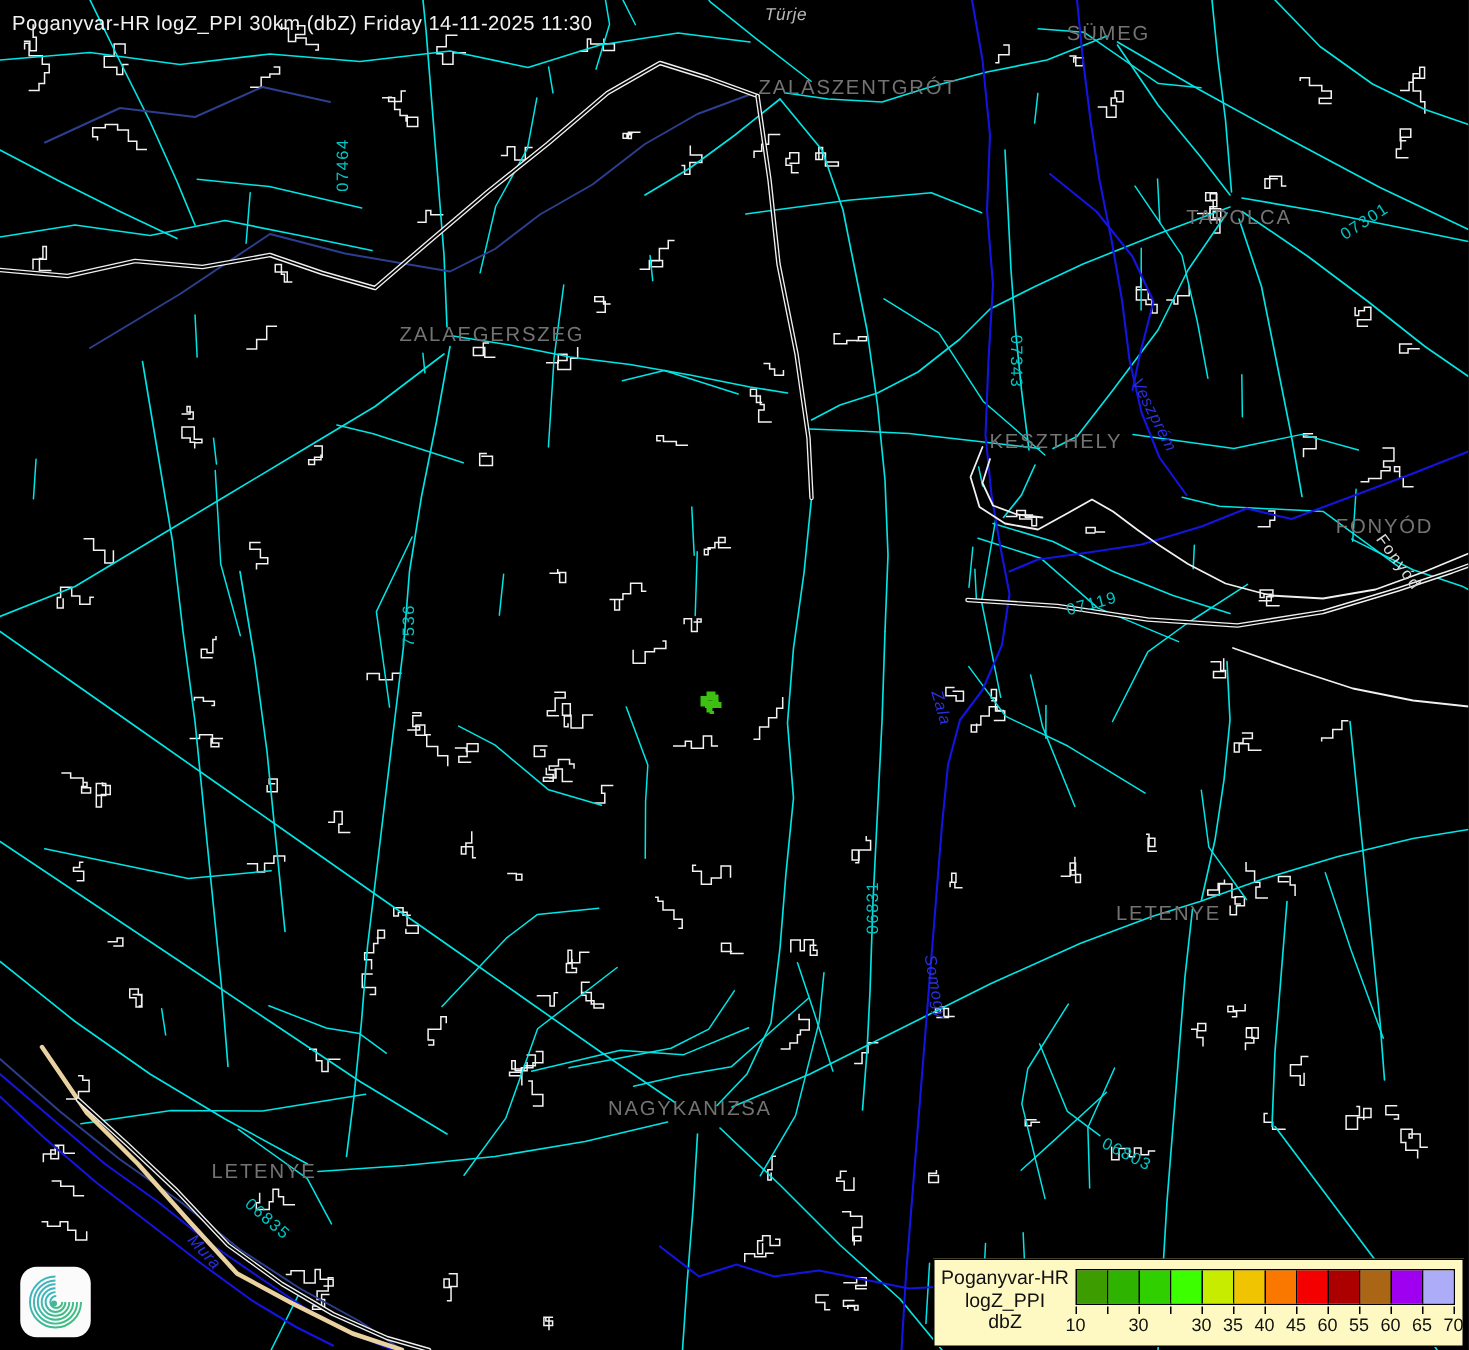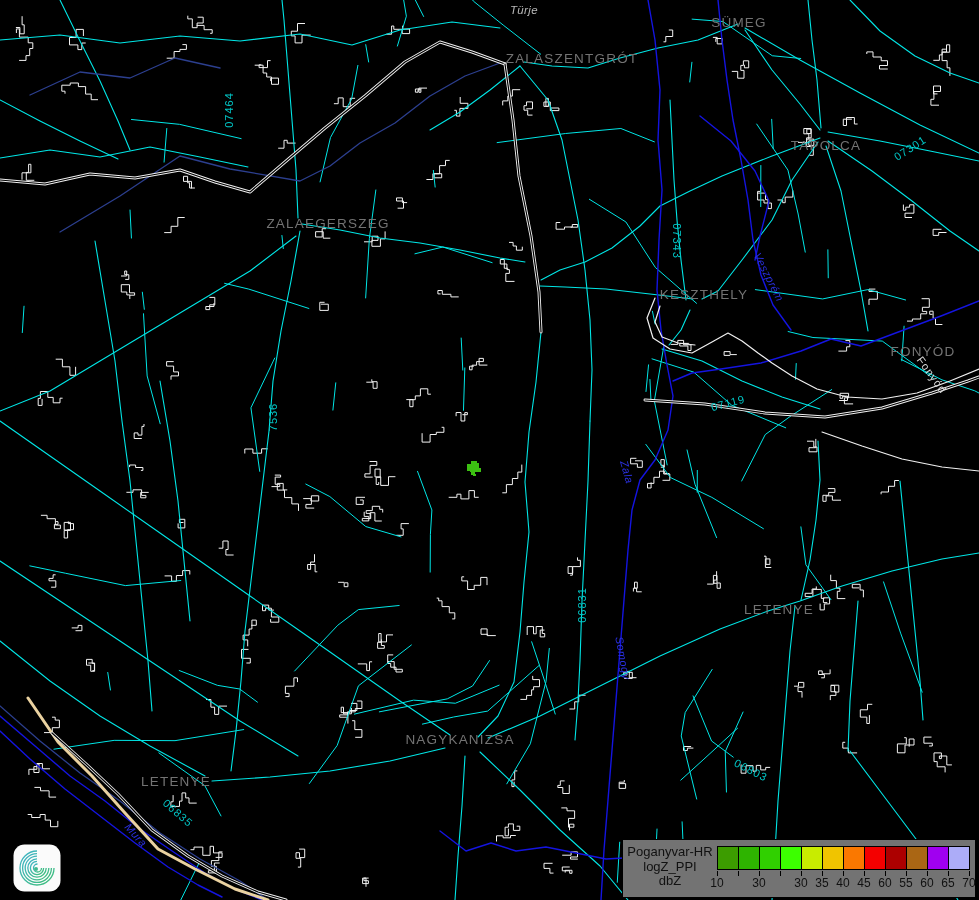--- a/index.html
+++ b/index.html
@@ -7,21 +7,21 @@
          font-family:"Liberation Sans",sans-serif;}
   #mapsvg{position:absolute;left:0;top:0;}
   #labels{position:absolute;left:0;top:0;width:979px;height:900px;}
   .title{position:absolute;left:8px;top:8px;color:#f2f2f2;font-size:13.5px;letter-spacing:.3px;white-space:nowrap;}
   .city{position:absolute;color:#737373;font-size:13.5px;letter-spacing:1.2px;white-space:nowrap;
         transform:translate(-50%,-50%);}
   .small-town{font-size:11.5px;font-style:italic;color:#b8b8b8;letter-spacing:.4px;text-align:center;}
   .rlabel{position:absolute;color:#00c6c6;font-size:11px;letter-spacing:1px;white-space:nowrap;}
   .wlabel{position:absolute;color:#2a30e0;font-size:11px;font-style:italic;letter-spacing:.5px;white-space:nowrap;}
   .slabel{position:absolute;color:#d8d8d8;font-size:11px;letter-spacing:1px;white-space:nowrap;}
-  #legend{position:absolute;left:622px;top:839px;width:354px;height:59px;background:#737373;
+  #legend{position:absolute;left:622px;top:839px;width:354px;height:59px;background:#fef9c3;
           border:1px solid #000;box-sizing:border-box;}
   .l-text{position:absolute;left:2px;top:5px;width:90px;text-align:center;color:#111;
           font-size:13px;line-height:14.5px;}
   #legend-bar{position:absolute;left:94px;top:6px;display:flex;border:1px solid #000;}
   .cell{width:20px;height:22px;border-right:1px solid #000;}
   .cell:last-child{border-right:none;}
   .tickmark{position:absolute;width:1px;height:5px;background:#000;top:31px;}
   .ticknum{position:absolute;top:36px;color:#111;font-size:12px;transform:translateX(-50%);}
   #logo{position:absolute;left:13px;top:844px;}
 </style>
@@ -328,20 +328,21 @@
         <rect x="471" y="461" width="6" height="6" fill="#3cc012"></rect>
         <rect x="475" y="463" width="4" height="7" fill="#3cc012"></rect>
         <rect x="470" y="467" width="9" height="5" fill="#3cc012"></rect>
         <rect x="478" y="468" width="3" height="4" fill="#3cc012"></rect>
         <rect x="471" y="472" width="4" height="3" fill="#3cc012"></rect>
         <rect x="473" y="474" width="3" height="2" fill="#3cc012"></rect>
       </g>
     </svg>
 
   <div id="labels">
+    <div class="title">Poganyvar-HR logZ_PPI 30km (dbZ) Friday 14-11-2025 11:30</div>
   <span class="city" style="left: 739px; top: 22px; transform: translate(-50%, -50%) rotate(0deg);">SÜMEG</span>
       <span class="city" style="left: 572px; top: 58px; transform: translate(-50%, -50%) rotate(0deg);">ZALASZENTGRÓT</span>
       <span class="city" style="left: 826px; top: 145px; transform: translate(-50%, -50%) rotate(0deg);">TAPOLCA</span>
       <span class="city" style="left: 328px; top: 223px; transform: translate(-50%, -50%) rotate(0deg);">ZALAEGERSZEG</span>
       <span class="city" style="left: 704px; top: 294px; transform: translate(-50%, -50%) rotate(0deg);">KESZTHELY</span>
       <span class="city" style="left: 923px; top: 351px; transform: translate(-50%, -50%) rotate(0deg);">FONYÓD</span>
       <span class="city" style="left: 779px; top: 609px; transform: translate(-50%, -50%) rotate(0deg);">LETENYE</span>
       <span class="city" style="left: 460px; top: 739px; transform: translate(-50%, -50%) rotate(0deg);">NAGYKANIZSA</span>
       <span class="city" style="left: 176px; top: 781px; transform: translate(-50%, -50%) rotate(0deg);">LETENYE</span>
       <span class="city small-town" style="left: 524px; top: 10px; transform: translate(-50%, -50%) rotate(0deg);">Türje</span>

